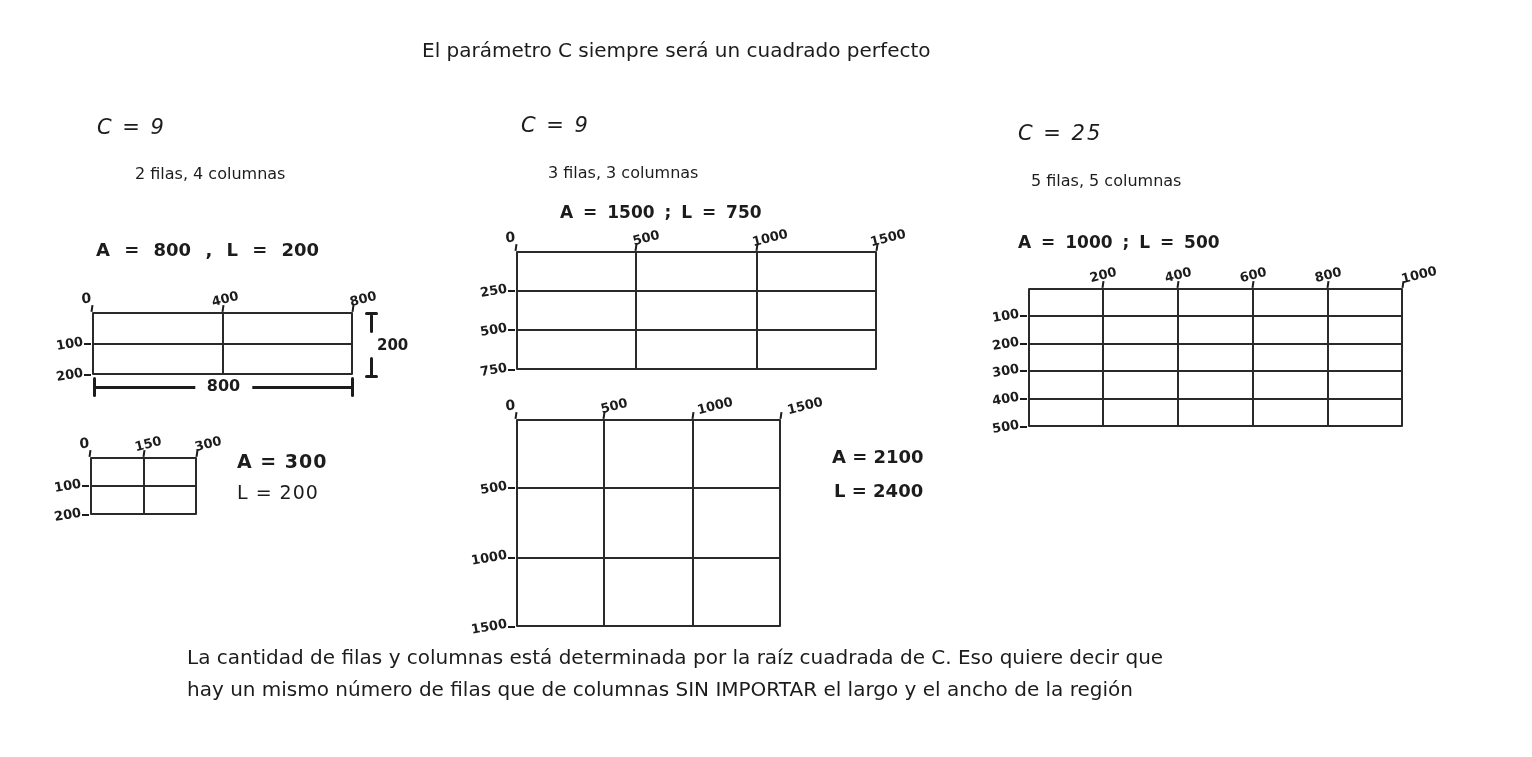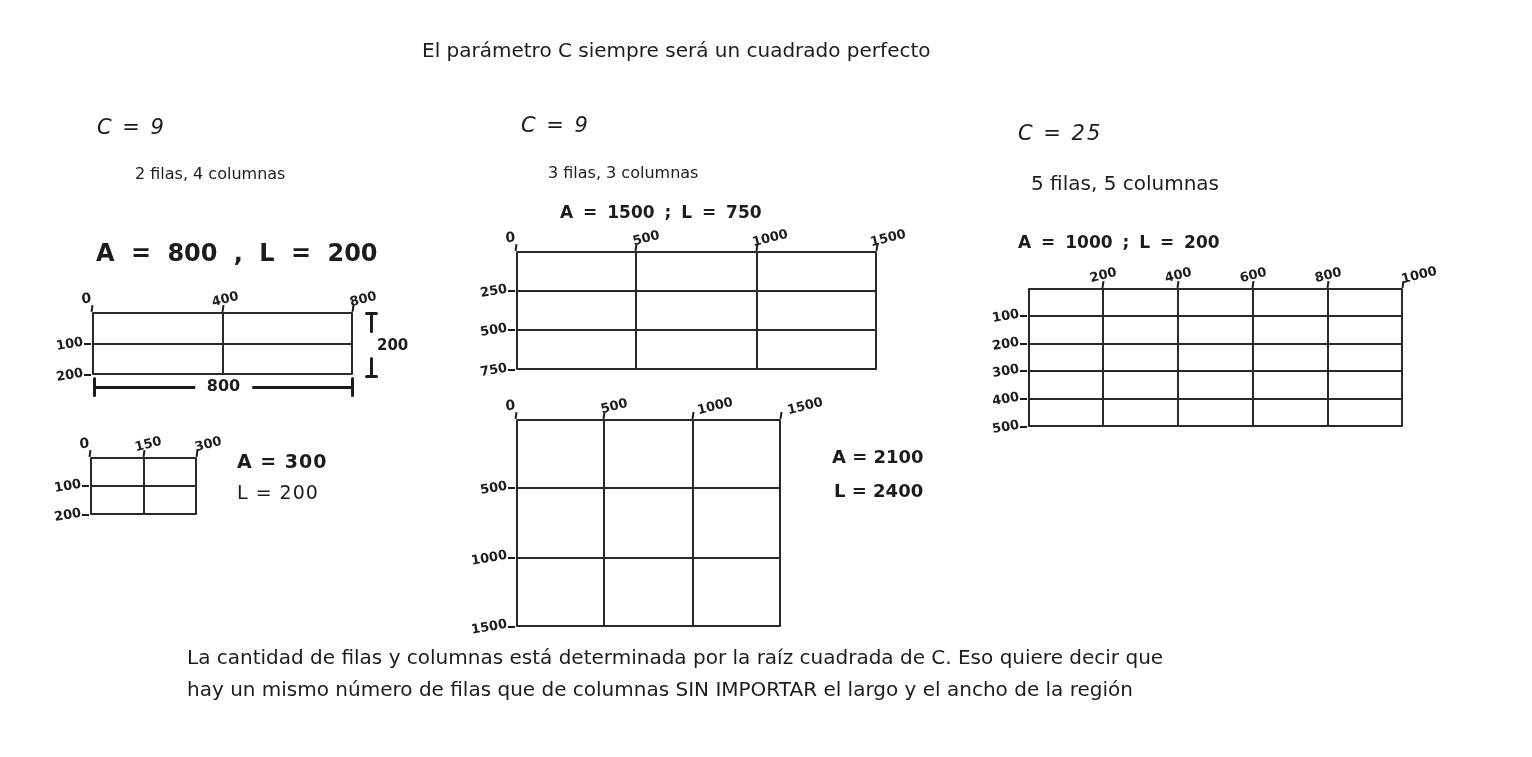--- a/index.html
+++ b/index.html
@@ -6,30 +6,30 @@
   .canvas{
     position:relative;width:1532px;height:757px;background:#ffffff;overflow:hidden;
     font-family:"DejaVu Sans",sans-serif;color:#1c1c1c;
   }
   .txt{position:absolute;white-space:nowrap;}
 
   
   #title{left:422px;top:38px;font-size:20px;}
   #c4-heading{left:97px;top:115px;font-size:21px;font-style:italic;letter-spacing:2px;}
   #c4-sub{left:135px;top:164px;font-size:16px;}
-  #c4-params{left:96px;top:239px;font-size:24px;font-weight:bold;word-spacing:8px;}
+  #c4-params{left:96px;top:239px;font-size:18px;font-weight:bold;word-spacing:8px;}
   #c4-small-area{left:237px;top:450px;font-size:19px;font-weight:bold;letter-spacing:1px;text-align:center;}
   #c4-small-length{left:237px;top:481px;font-size:19px;font-weight:normal;letter-spacing:1px;}
   #c9-heading{left:521px;top:113px;font-size:21px;font-style:italic;letter-spacing:2px;}
   #c9-sub{left:536px;top:163px;font-size:16px;margin-left:12px;}
   #c9-params{left:560px;top:202px;font-size:17px;font-weight:bold;word-spacing:4px;}
   #c9-square-area{left:832px;top:446px;font-size:18px;font-weight:bold;}
   #c9-square-length{left:834px;top:480px;font-size:18px;font-weight:bold;}
   #c25-heading{left:1018px;top:121px;font-size:21px;font-style:italic;letter-spacing:2px;}
-  #c25-sub{left:1031px;top:171px;font-size:20px;}
+  #c25-sub{left:1031px;top:171px;font-size:16px;}
   #c25-params{left:1018px;top:232px;font-size:17px;font-weight:bold;word-spacing:4px;}
   #footer-line1{left:187px;top:645px;font-size:20px;}
   #footer-line2{left:187px;top:677px;font-size:20px;}
 
   
   .grid{position:absolute;}
   .grid .frame{position:absolute;inset:0;border:2px solid #2a2a2a;border-radius:1px;}
   .grid .vline{position:absolute;top:0;bottom:0;width:2px;background:#2a2a2a;transform:translateX(-1px);}
   .grid .hline{position:absolute;left:0;right:0;height:2px;background:#2a2a2a;transform:translateY(-1px);}
   .grid .xtick{position:absolute;top:-7px;width:2px;height:7px;background:#1c1c1c;transform:translateX(-1px) rotate(8deg);}
@@ -155,21 +155,21 @@
       <div class="ytick" style="top: 66.67%;"></div>
       <span class="ylabel" style="top: 66.67%;">1000</span>
       <div class="ytick" style="top: 100%;"></div>
       <span class="ylabel" style="top: 100%;">1500</span>
     </div>
   <div class="txt" id="c9-square-area">A = 2100</div>
   <div class="txt" id="c9-square-length">L = 2400</div>
 
   <div class="txt" id="c25-heading">C = 25</div>
   <div class="txt" id="c25-sub">5 filas, 5 columnas</div>
-  <div class="txt" id="c25-params">A = 1000  ;  L = 200</div>
+  <div class="txt" id="c25-params">A = 1000  ;  L = 500</div>
   <div class="grid" style="left: 1028px; top: 288px; width: 375px; height: 139px;">
       <div class="frame"></div>
       <div class="vline" style="left: 20%;"></div>
       <div class="vline" style="left: 40%;"></div>
       <div class="vline" style="left: 60%;"></div>
       <div class="vline" style="left: 80%;"></div>
       <div class="hline" style="top: 20%;"></div>
       <div class="hline" style="top: 40%;"></div>
       <div class="hline" style="top: 60%;"></div>
       <div class="hline" style="top: 80%;"></div>

